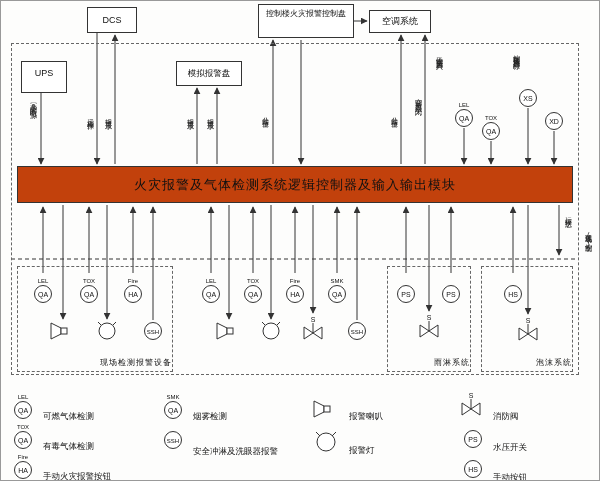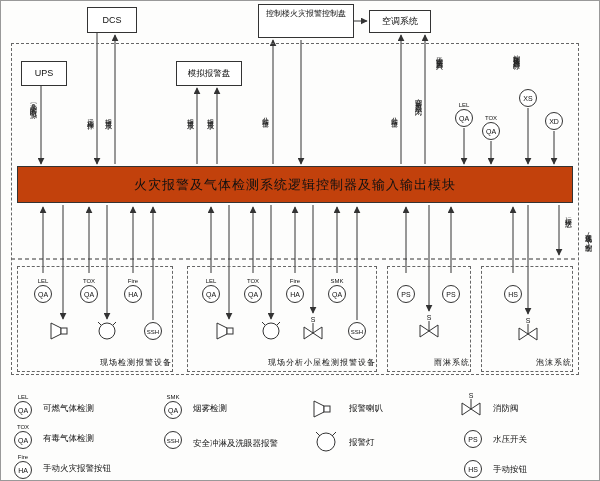--- a/index.html
+++ b/index.html
@@ -18,21 +18,21 @@
   .glabel{position:absolute;bottom:3px;left:0;width:100%;text-align:right;font-size:8px;letter-spacing:1px;}
   .vlabel{position:absolute;writing-mode:vertical-lr;text-orientation:upright;
           font-size:7px;letter-spacing:1.5px;color:#222;white-space:nowrap;}
   .vblock{position:absolute;writing-mode:vertical-lr;text-orientation:upright;
           font-size:7px;letter-spacing:1px;line-height:11px;color:#222;}
   .dev{position:absolute;width:36px;text-align:center;}
   .dev .tag{display:block;font-size:6px;line-height:6px;margin-bottom:1px;color:#111;}
   .dev .circ{display:block;margin:0 auto;width:18px;height:18px;border:1px solid #333;border-radius:50%;
              font-size:7px;line-height:18px;background:#fff;box-sizing:border-box;}
   .dev .circ.sm{font-size:6px;}
-  .ltext{position:absolute;font-size:8.5px;white-space:nowrap;color:#111;}
+  .ltext{position:absolute;font-size:8.5px;white-space:nowrap;color:#111;margin-top:8px;}
 </style>
 </head>
 <body>
 
 <div class="canvas">
 
   <svg class="layer" width="600" height="481">
     <defs>
       <marker id="arr" viewBox="0 0 10 10" refX="9" refY="5" markerWidth="7" markerHeight="7" orient="auto-start-reverse" markerUnits="userSpaceOnUse">
         <path d="M0,0 L10,5 L0,10 z" fill="#333"></path>
@@ -131,21 +131,21 @@
     </g>
     <text class="st" x="470" y="397">S</text>
   </svg>
 
   <div class="dashedbox" style="left:10px;top:42px;width:568px;height:332px"></div>
 
   <div class="box" style="left:86px;top:6px;width:50px;height:26px;line-height:24px">DCS</div>
   <div class="box" style="left:257px;top:3px;width:96px;height:34px;font-size:8px;line-height:1.6;padding-top:3px">控制楼火灾报警控制盘</div>
   <div class="box" style="left:368px;top:9px;width:62px;height:23px;line-height:21px">空调系统</div>
 
-  <div class="box" style="left:20px;top:60px;width:46px;height:25px;line-height:23px">UPS</div>
+  <div class="box" style="left:20px;top:60px;width:46px;height:32px;line-height:23px">UPS</div>
   <div class="box" style="left:175px;top:60px;width:66px;height:25px;font-size:8.5px;line-height:23px">模拟报警盘</div>
 
   <div class="main" style="left:16px;top:165px;width:556px;height:37px;line-height:35px">火灾报警及气体检测系统逻辑控制器及输入输出模块</div>
 
   <div class="vlabel" style="left:27px;top:96px">冗余不间断电源</div>
   <div class="vlabel" style="left:84px;top:112px">远程操作</div>
   <div class="vlabel" style="left:102px;top:112px">报警显示</div>
   <div class="vlabel" style="left:184px;top:112px">报警显示</div>
   <div class="vlabel" style="left:204px;top:112px">报警显示</div>
   <div class="vlabel" style="left:259px;top:110px">公共报警</div>
@@ -184,23 +184,20 @@
     <span class="circ">QA</span>
   </div>
   <div class="dev" style="left:114px;top:277px">
     <span class="tag">Fire</span>
     <span class="circ">HA</span>
   </div>
   <div class="dev" style="left:134px;top:321px">
     <span class="circ sm">SSH</span>
   </div>
 
-  <div class="gbox" style="left:186px;top:265px;width:190px;height:106px">
-    <div class="glabel">现场分析小屋检测报警设备</div>
-  </div>
   <div class="dev" style="left:192px;top:277px">
     <span class="tag">LEL</span>
     <span class="circ">QA</span>
   </div>
   <div class="dev" style="left:234px;top:277px">
     <span class="tag">TOX</span>
     <span class="circ">QA</span>
   </div>
   <div class="dev" style="left:276px;top:277px">
     <span class="tag">Fire</span>

